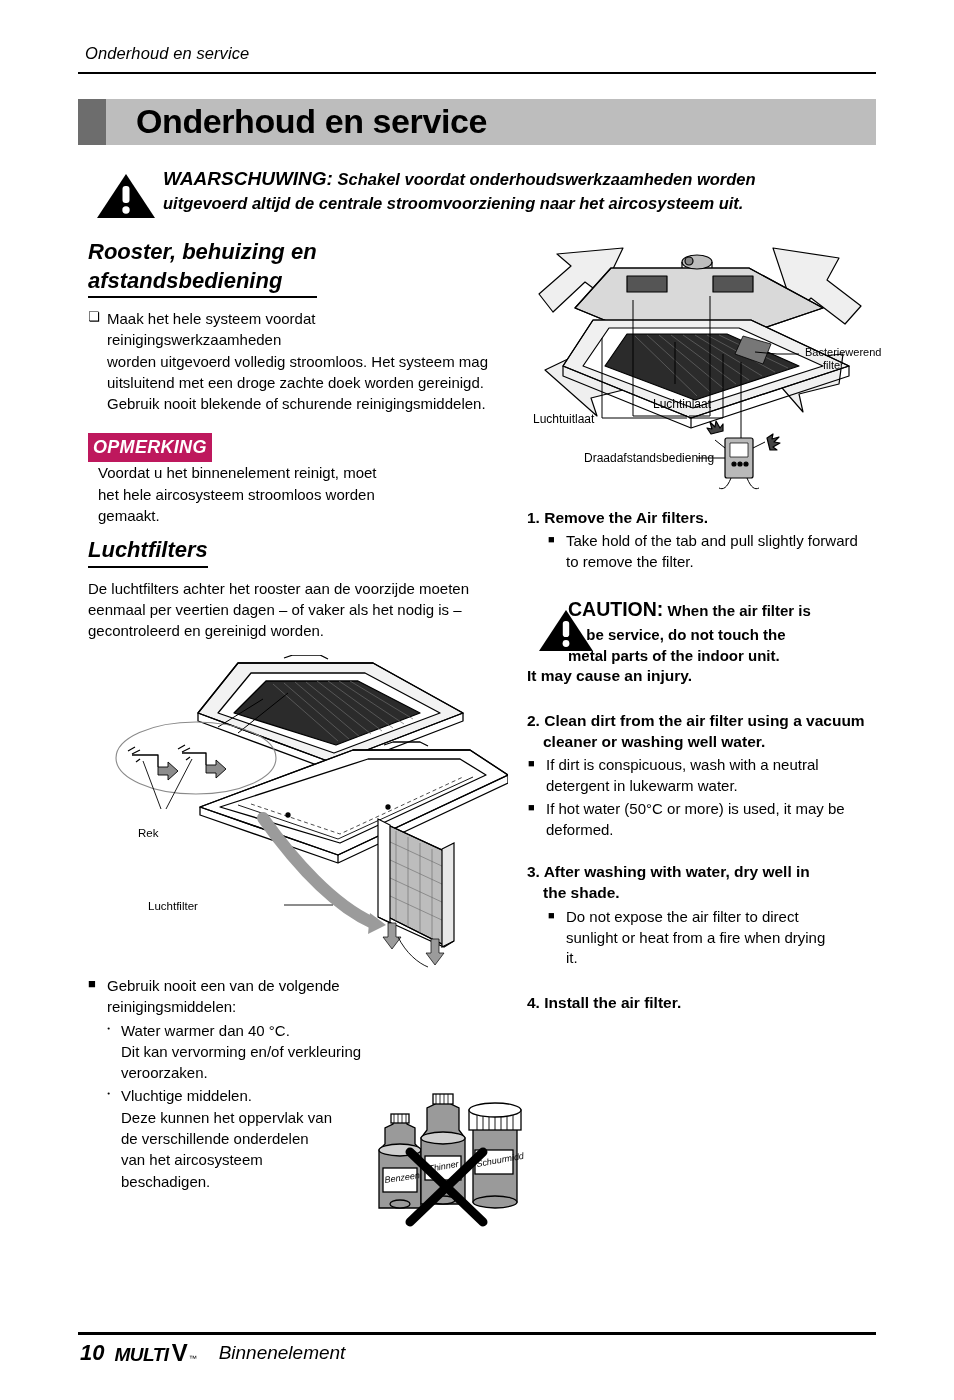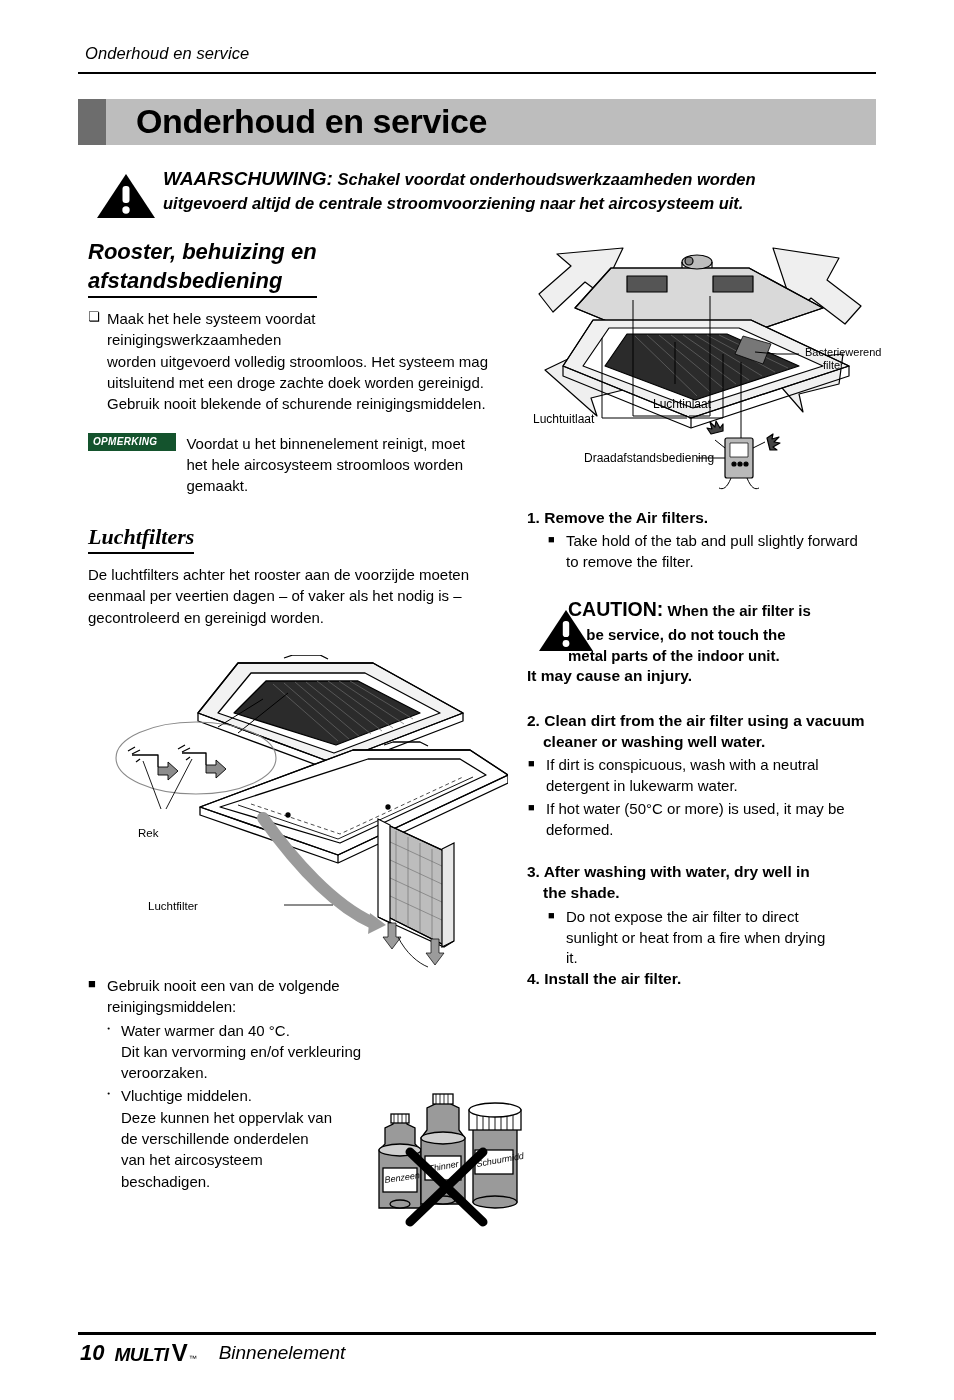--- a/index.html
+++ b/index.html
@@ -28,22 +28,22 @@
   h2.sec{font-size:22px;font-style:italic;font-weight:bold;margin:0;
          border-bottom:2.5px solid #000;display:inline-block;line-height:1.3;padding-bottom:1px;}
   .sec-wrap{margin-bottom:10px;}
 
   p.body{font-size:15px;line-height:1.42;margin:16px 0 4px 0;}
 
   .bulleted{position:relative;padding-left:19px;font-size:15px;line-height:1.42;margin:0;}
   .bulleted .gl{position:absolute;left:0;top:0;font-size:13px;}
 
   .note{position:relative;margin-top:18px;font-size:15px;line-height:1.42;}
-  .note .tag{display:inline-block;background:#14532d;color:#fff;font-style:italic;font-weight:bold;
-             font-size:10px;padding:2px 19px 2px 5px;letter-spacing:.3px;vertical-align:top;}
+  .note .tag{display:inline-block;background:#be185d;color:#fff;font-style:italic;font-weight:bold;
+             font-size:18px;padding:2px 5px 2px 5px;letter-spacing:.3px;vertical-align:top;}
   .note .ntxt{display:inline-block;width:296px;margin-left:10px;vertical-align:top;}
 
   
   svg{display:block;}
   .figL{position:absolute;left:88px;top:655px;}
   .figR{position:absolute;left:527px;top:242px;}
   .figBottles{position:absolute;left:365px;top:1082px;}
 
   
   .step{font-size:15.5px;font-weight:bold;line-height:1.35;margin:0 0 2px 0;}
@@ -106,21 +106,21 @@
       <span>reinigingswerkzaamheden</span><br>
       <span>worden uitgevoerd volledig stroomloos. Het systeem mag</span><br>
       <span>uitsluitend met een droge zachte doek worden gereinigd.</span><br>
       <span>Gebruik nooit blekende of schurende reinigingsmiddelen.</span>
     </div>
 
     <div class="note">
       <span class="tag">OPMERKING</span><span class="ntxt">Voordat u het binnenelement reinigt, moet het hele aircosysteem stroomloos worden gemaakt.</span>
     </div>
 
-    <div class="sec-wrap" style="margin-top:26px;font-family:Liberation Serif, serif;">
+    <div class="sec-wrap" style="margin-top:10px;">
       <h2 class="sec">Luchtfilters</h2>
     </div>
 
     <p class="body" style="margin-top:10px;">
       <span>De luchtfilters achter het rooster aan de voorzijde moeten</span><br>
       <span>eenmaal per veertien dagen – of vaker als het nodig is –</span><br>
       <span>gecontroleerd en gereinigd worden.</span>
     </p>
   </div>
 
@@ -396,21 +396,21 @@
         <span style="margin-left:16px;display:inline-block;">the shade.</span>
       </p>
       <div class="substep sq-in" style="margin-top:3px;">
         <span class="gl">■</span>
         <span>Do not expose the air filter to direct</span><br>
         <span>sunlight or heat from a fire when drying</span><br>
         <span>it.</span>
       </div>
     </div>
 
-    <p class="step" style="">4. Install the air filter.</p>
+    <p class="step" style="margin-top:24px;">4. Install the air filter.</p>
   </div>
 
   <div class="rule-bot"></div>
   <div class="footer">
     <span class="pgno">10</span>
     <span class="logo">
       <span style="font-size:19px;font-weight:bold;font-style:italic;letter-spacing:-.5px;">MULTI</span>
       <span style="font-size:24px;font-weight:bold;margin-left:3px;">V</span>
       <span style="font-size:8px;margin-left:1px;">™</span>
     </span>

